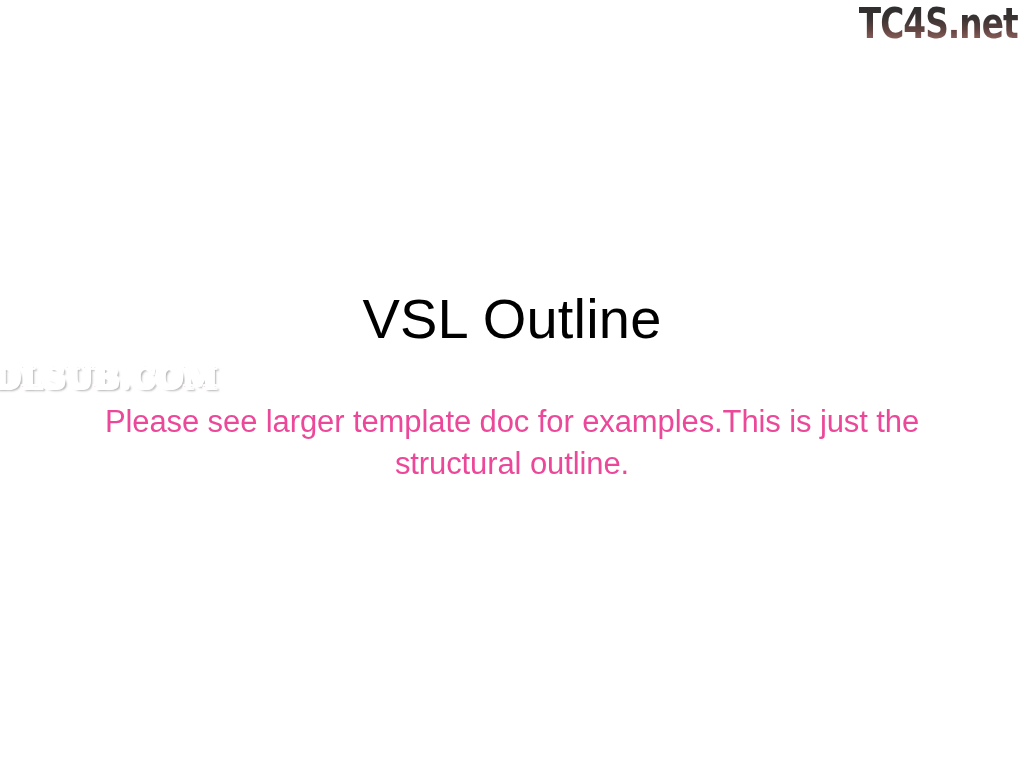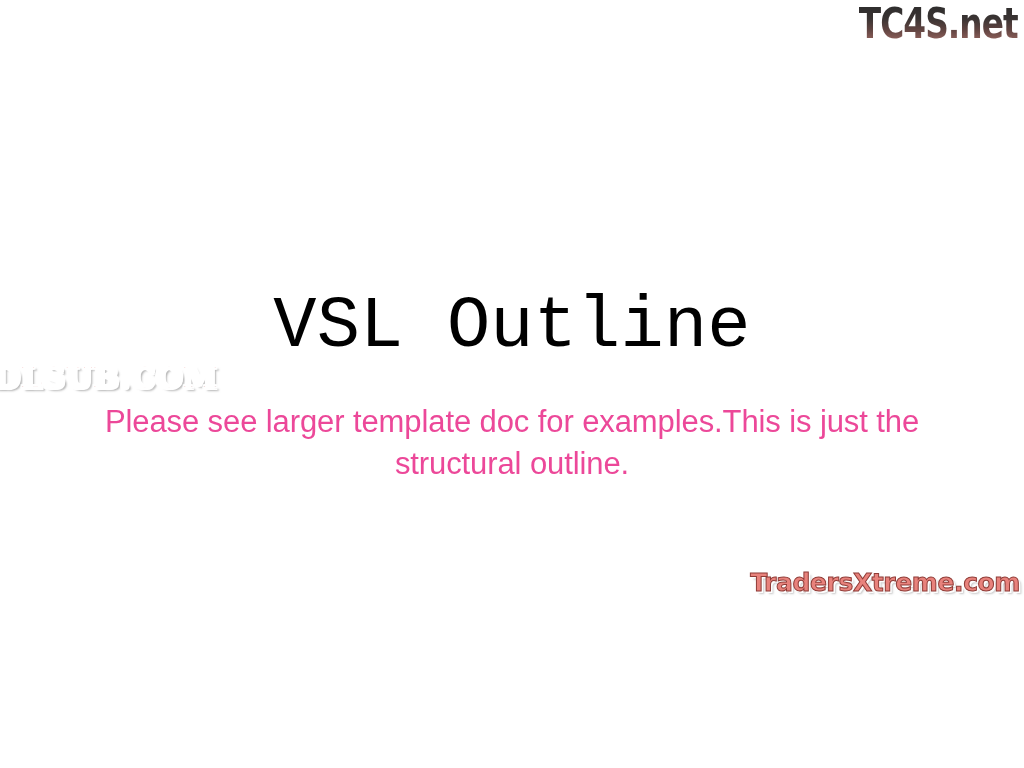--- a/index.html
+++ b/index.html
@@ -28,22 +28,22 @@
     top: 0;
     width: 1024px;
     text-align: center;
   }
 
   .slide-title {
     position: absolute;
     left: 0;
     top: 291px;
     width: 1024px;
-    font-family: Liberation Mono, monospace;
-    font-size: 72px;
+    font-family: Liberation Sans, sans-serif;
+    font-size: 56px;
     font-weight: 300;
     letter-spacing: 0.2px;
     color: #000000;
     line-height: 1.0;
     white-space: nowrap;
   }
 
   .slide-body {
     position: absolute;
     left: 62px;
@@ -151,15 +151,14 @@
     <div class="slide-title">VSL Outline</div>
 
     <div class="slide-body">Please see larger template doc for examples.This is just the structural outline.</div>
 
   </div>
 
   <div class="wm-dlsub">
     <span>DLSUB.COM</span>
   </div>
 
-  <div class="wm-traders">TradersXtreme.com</div>
 
 </div>
 
 </body></html>

